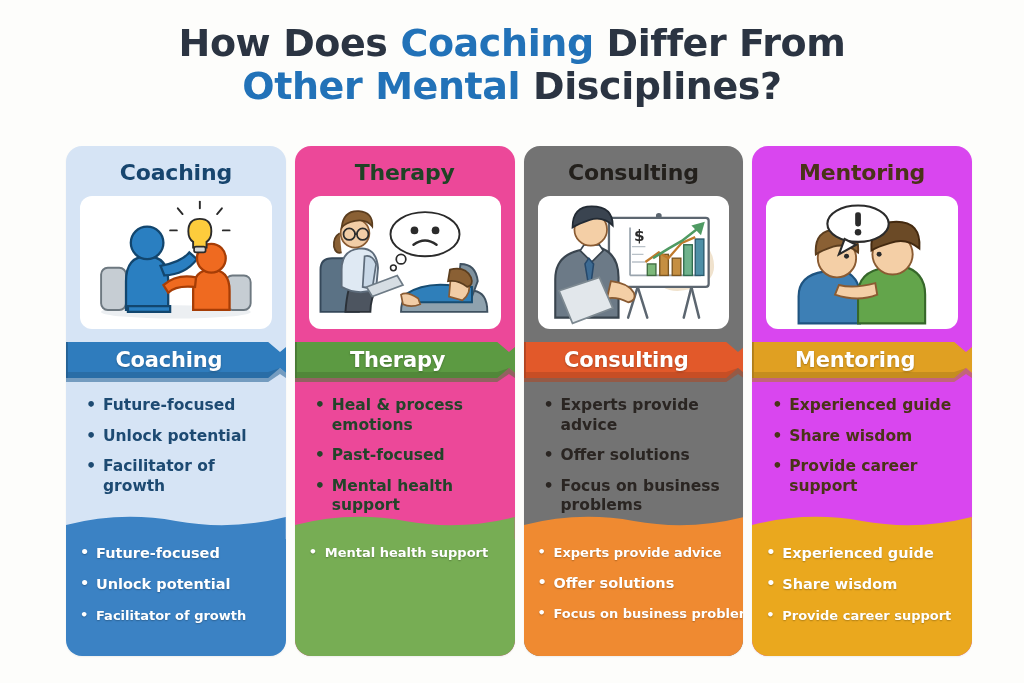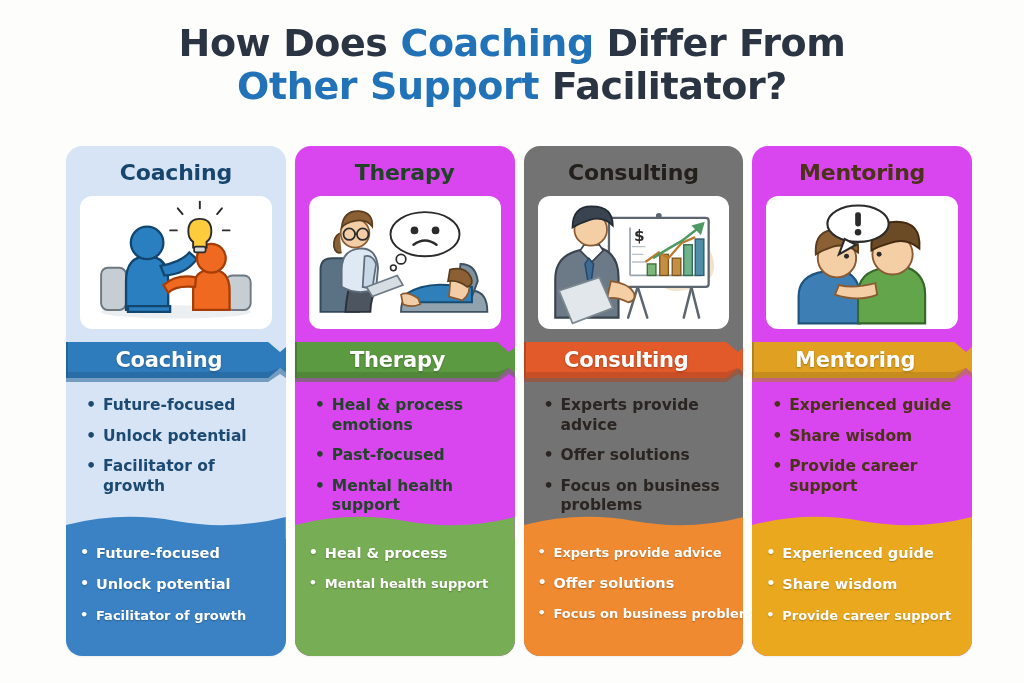--- a/index.html
+++ b/index.html
@@ -151,21 +151,21 @@
     position: absolute; left: 0; top: -1px;
   }
 </style>
 </head>
 <body>
 
 <div id="page">
 
   <div id="title-block">
     <div class="title-line"><span>How Does </span><span class="title-hl">Coaching</span><span> Differ From</span></div>
-    <div class="title-line"><span class="title-hl">Other Support</span><span> Facilitator?</span></div>
+    <div class="title-line"><span class="title-hl">Other Mental</span><span> Disciplines?</span></div>
   </div>
 
   <div id="columns">
       <div class="column" style="background: rgb(214, 228, 245);">
         <div class="col-heading" style="color: rgb(23, 69, 110);">Coaching</div>
         <div class="illus-card">
     <svg viewBox="0 0 200 133">
       <ellipse cx="100" cy="118" rx="78" ry="7" fill="#eceff2"></ellipse>
       <rect x="22" y="72" width="26" height="44" rx="7" fill="#c6cdd3" stroke="#6d7880" stroke-width="2"></rect>
       <rect x="152" y="80" width="26" height="36" rx="7" fill="#c6cdd3" stroke="#6d7880" stroke-width="2"></rect>
@@ -207,21 +207,21 @@
   </svg>
           </div>
           <div class="fill" style="background: rgb(59, 130, 196);"></div>
           <ul class="bullets-bottom">
             <li>Future-focused</li>
             <li>Unlock potential</li>
             <li class="shrink">Facilitator of growth</li>
           </ul>
         </div>
       </div>
-      <div class="column" style="background: #d946ef;">
+      <div class="column" style="background: #ec4899;">
         <div class="col-heading" style="color: rgb(31, 67, 37);">Therapy</div>
         <div class="illus-card">
     <svg viewBox="0 0 200 133">
       <path d="M12 118 V74 q0-12 12-12 h16 q12 0 12 12 v44 z" fill="#5b7285" stroke="#35485a" stroke-width="2"></path>
       <path d="M96 118 q0-20 18-22 h58 q14 2 14 22 z" fill="#8fa2ae" stroke="#3f5160" stroke-width="2"></path>
       <path d="M158 68 q16 0 18 18 l-6 16 h-16 z" fill="#7e919e" stroke="#3f5160" stroke-width="2"></path>
       <path d="M100 100 q18 -12 44 -10 l26 2 v16 h-70 z" fill="#2f7fba" stroke="#174d73" stroke-width="2"></path>
       <path d="M114 104 q-12 -8 -18 -4 l2 10 q8 4 18 0 z" fill="#f2cda6" stroke="#8a5b32" stroke-width="1.8"></path>
       <path d="M148 80 q14 -2 18 8 t-6 18 l-14 -4 z" fill="#f2cda6" stroke="#8a5b32" stroke-width="1.8"></path>
       <path d="M147 74 q16 -4 22 8 q3 8 -4 10 q-10 -8 -20 -6 z" fill="#8a6034" stroke="#5b3d1e" stroke-width="1.8"></path>
@@ -259,21 +259,20 @@
           <li>Mental health support</li>
         </ul>
         <div class="band">
           <div class="wave">
             <svg viewBox="0 0 240 30" preserveAspectRatio="none">
     <path d="M0 14 Q60 0 120 10 T240 6 L240 30 L0 30 Z" fill="#77ad54"></path>
   </svg>
           </div>
           <div class="fill" style="background: rgb(119, 173, 84);"></div>
           <ul class="bullets-bottom">
-            <li>Heal &amp; process</li>
             <li class="shrink">Mental health support</li>
           </ul>
         </div>
       </div>
       <div class="column" style="background: #737373;">
         <div class="col-heading" style="color: rgb(35, 32, 28);">Consulting</div>
         <div class="illus-card">
     <svg viewBox="0 0 200 133">
       <path d="M138 40 q34 -8 44 20 q8 26 -22 34 q-30 8 -40 -14 q-8 -30 18 -40 z" fill="#f0e2cd"></path>
       <g stroke="#5c6670" stroke-width="2.6" stroke-linecap="round">

